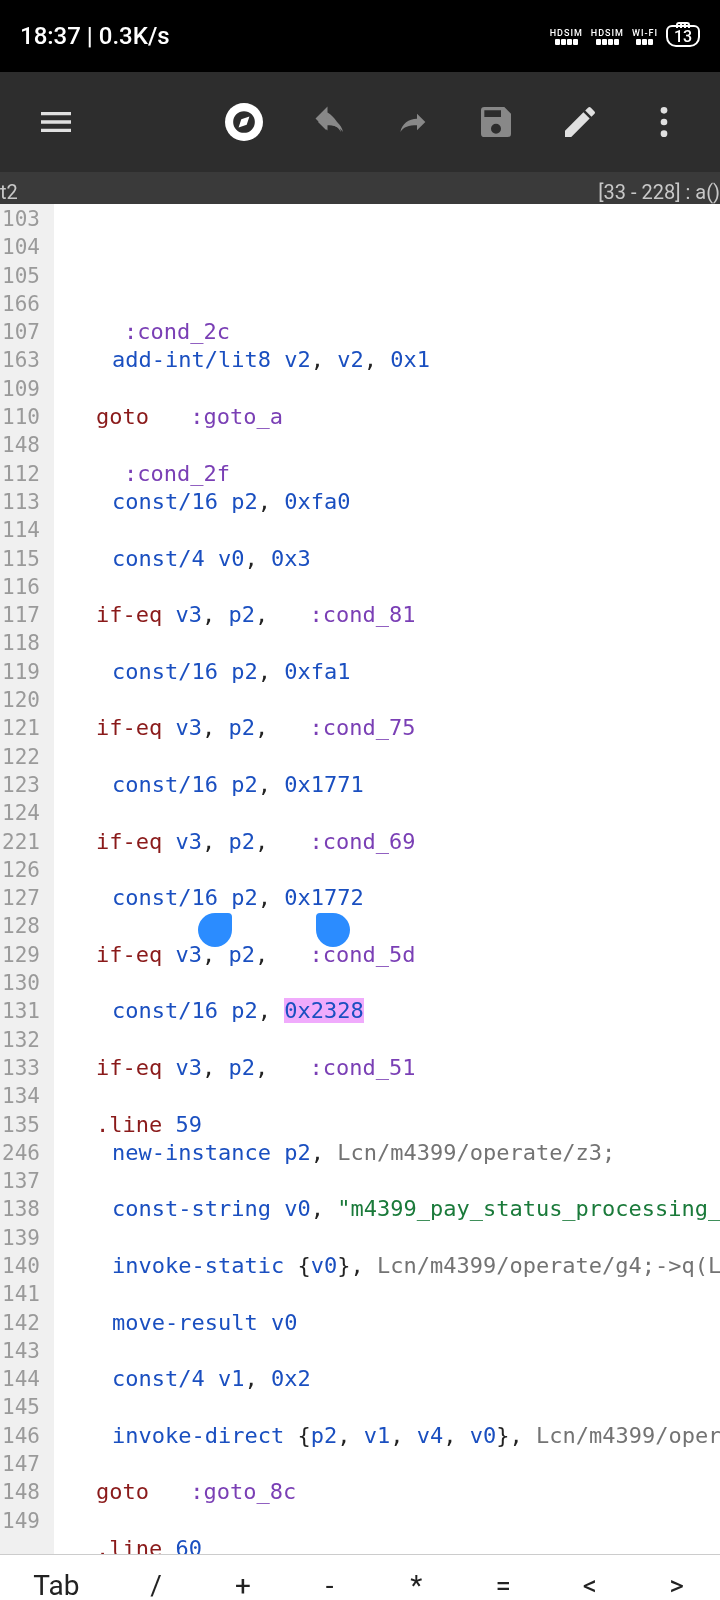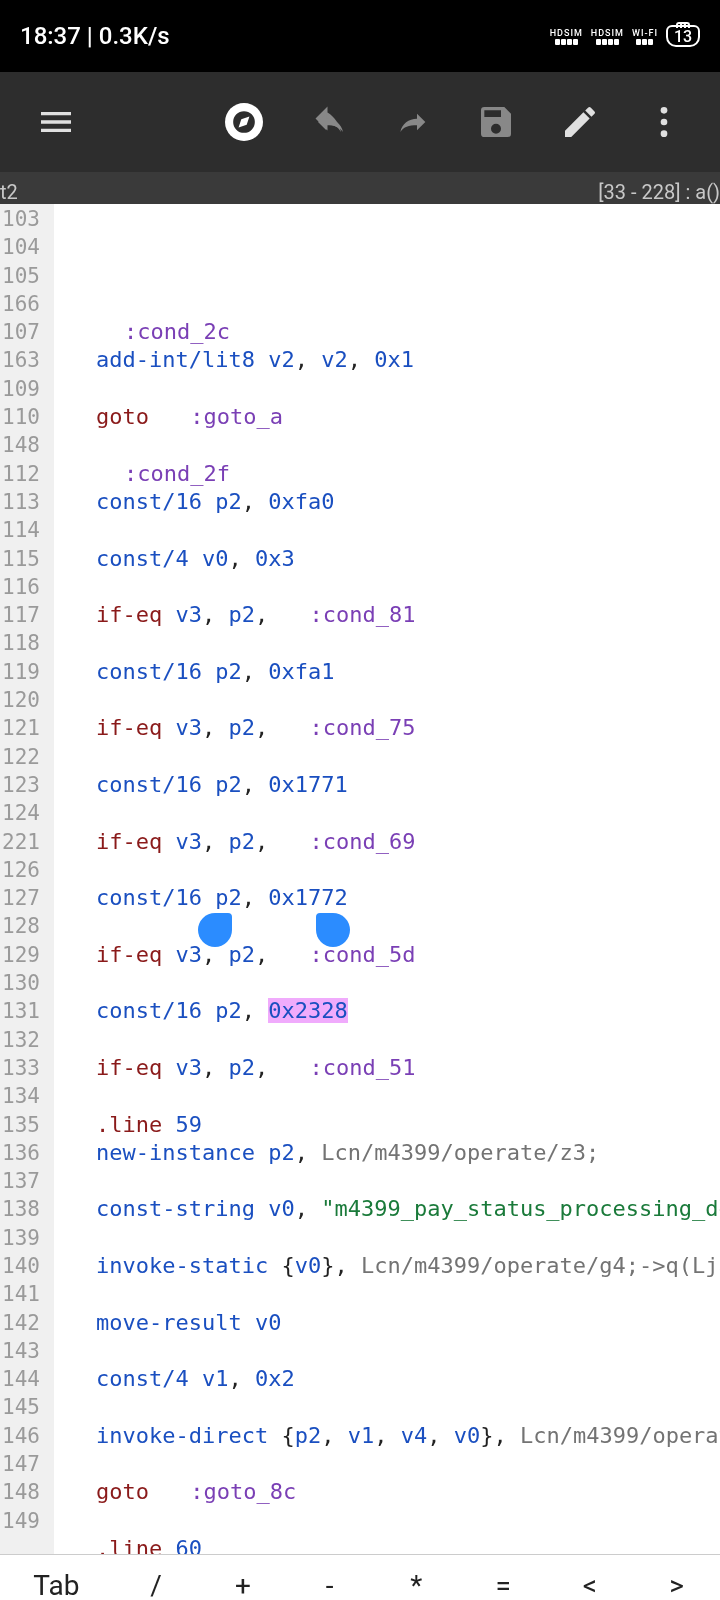--- a/index.html
+++ b/index.html
@@ -15,21 +15,21 @@
   .toolbar { height: 100px; background: #2d2d2d; display: flex; align-items: center; padding: 0 14px; }
   .toolbar .spacer { flex: 1; }
   .toolbar .btn { width: 84px; height: 84px; display:flex; align-items:center; justify-content:center; color:#e0e0e0; }
   .toolbar .btn svg { width: 40px; height: 40px; fill: currentColor; }
   .compass-circ { width:38px; height:38px; border-radius:50%; background:#fff; display:flex; align-items:center; justify-content:center; }
   .compass-circ svg { fill:#2d2d2d !important; width:26px !important; height:26px !important; }
   .infobar { height: 32px; background: #3a3a3a; color:#c8c8c8; display:flex; align-items:flex-end; padding:0 0; font-size:20px; justify-content:space-between; }
   .editor { position:relative; height: calc(1600px - 56px - 100px - 32px - 62px); display:flex; font-family: "Menlo","Consolas",monospace; font-size:22px; line-height:28.3px; overflow:hidden; }
   .gutter { width:54px; background:#f0f0f0; color:#9a9a9a; text-align:right; padding-right:14px; padding-top:1px; font-size:21px; user-select:none; flex-shrink:0; }
   .code { flex:1; padding-left:42px; padding-top:1px; white-space:pre; color:#222; position:relative; }
-  .t-kw   { color:#1a4fc0; }      
+  .t-kw   { color:#1a4fc0;margin-left:16px; }      
   .t-reg  { color:#1a4fc0; }
   .t-num  { color:#1a4fc0; }
   .t-lbl  { color:#7a3fb5;margin-left:28px; }      
   .t-goto { color:#8a1a1a; }
   .t-cond { color:#8a1a1a; }
   .t-dir  { color:#8a1a1a; }      
   .t-type { color:#737373; }      
   .t-str  { color:#1a7a3a; }
   .t-punc { color:#222; }
   .sel { background:#f0abfc; }
@@ -146,21 +146,21 @@
       <div>126</div>
       <div>127</div>
       <div>128</div>
       <div>129</div>
       <div>130</div>
       <div>131</div>
       <div>132</div>
       <div>133</div>
       <div>134</div>
       <div>135</div>
-      <div>136</div>
+      <div>246</div>
       <div>137</div>
       <div>138</div>
       <div>139</div>
       <div>140</div>
       <div>141</div>
       <div>142</div>
       <div>143</div>
       <div>144</div>
       <div>145</div>
       <div>146</div>

